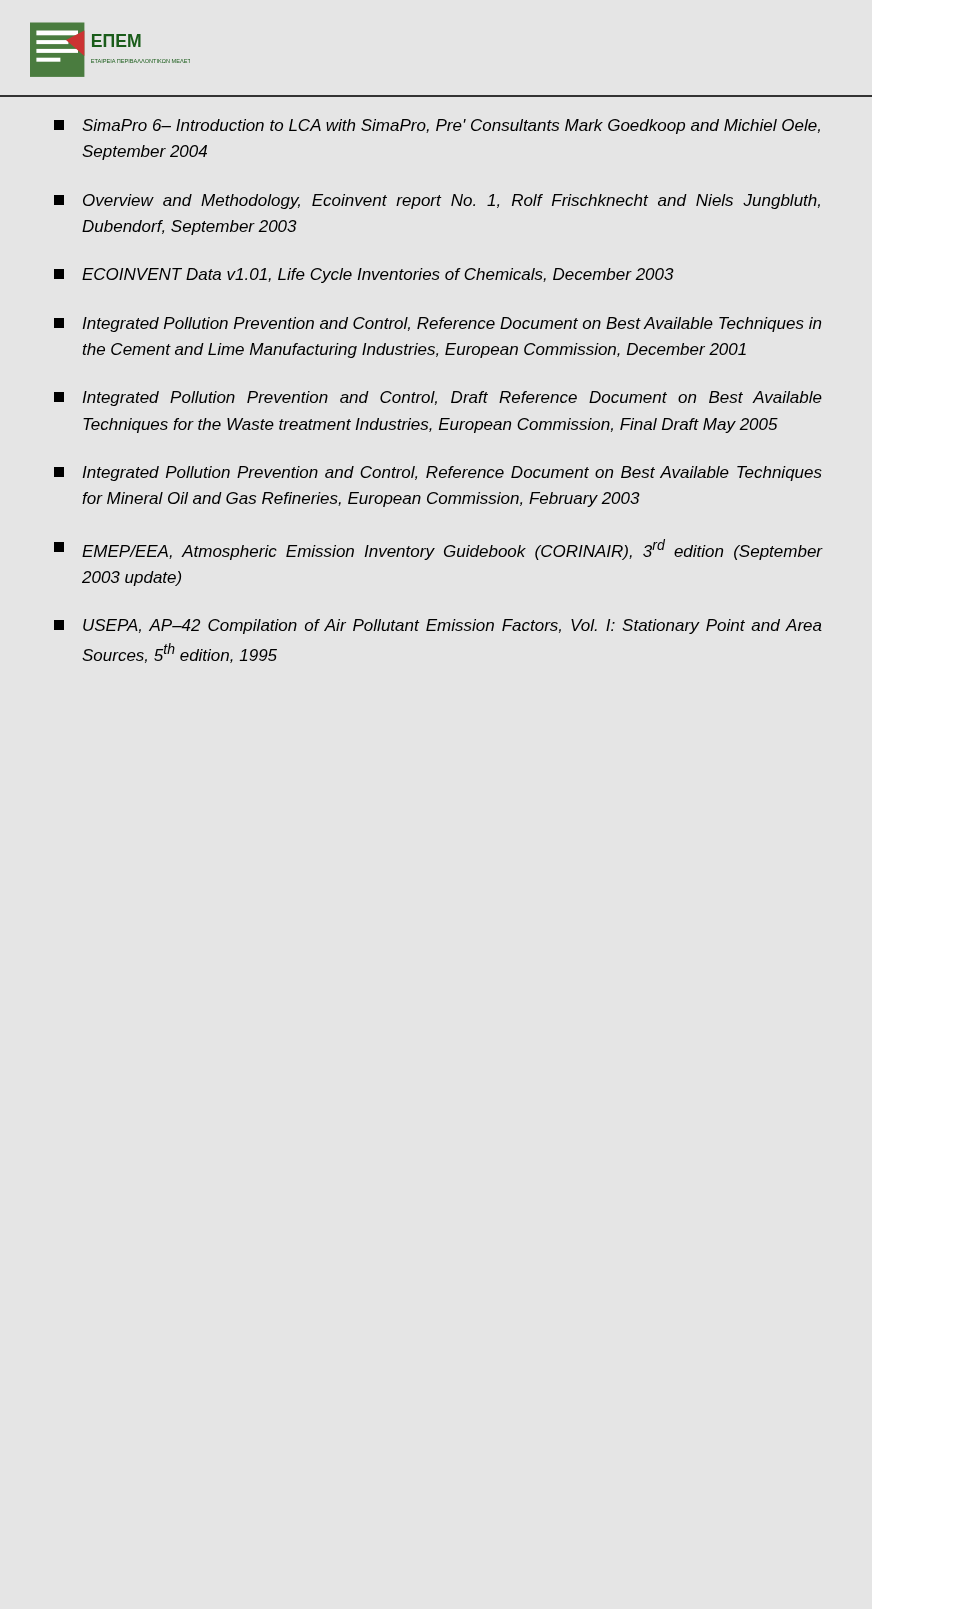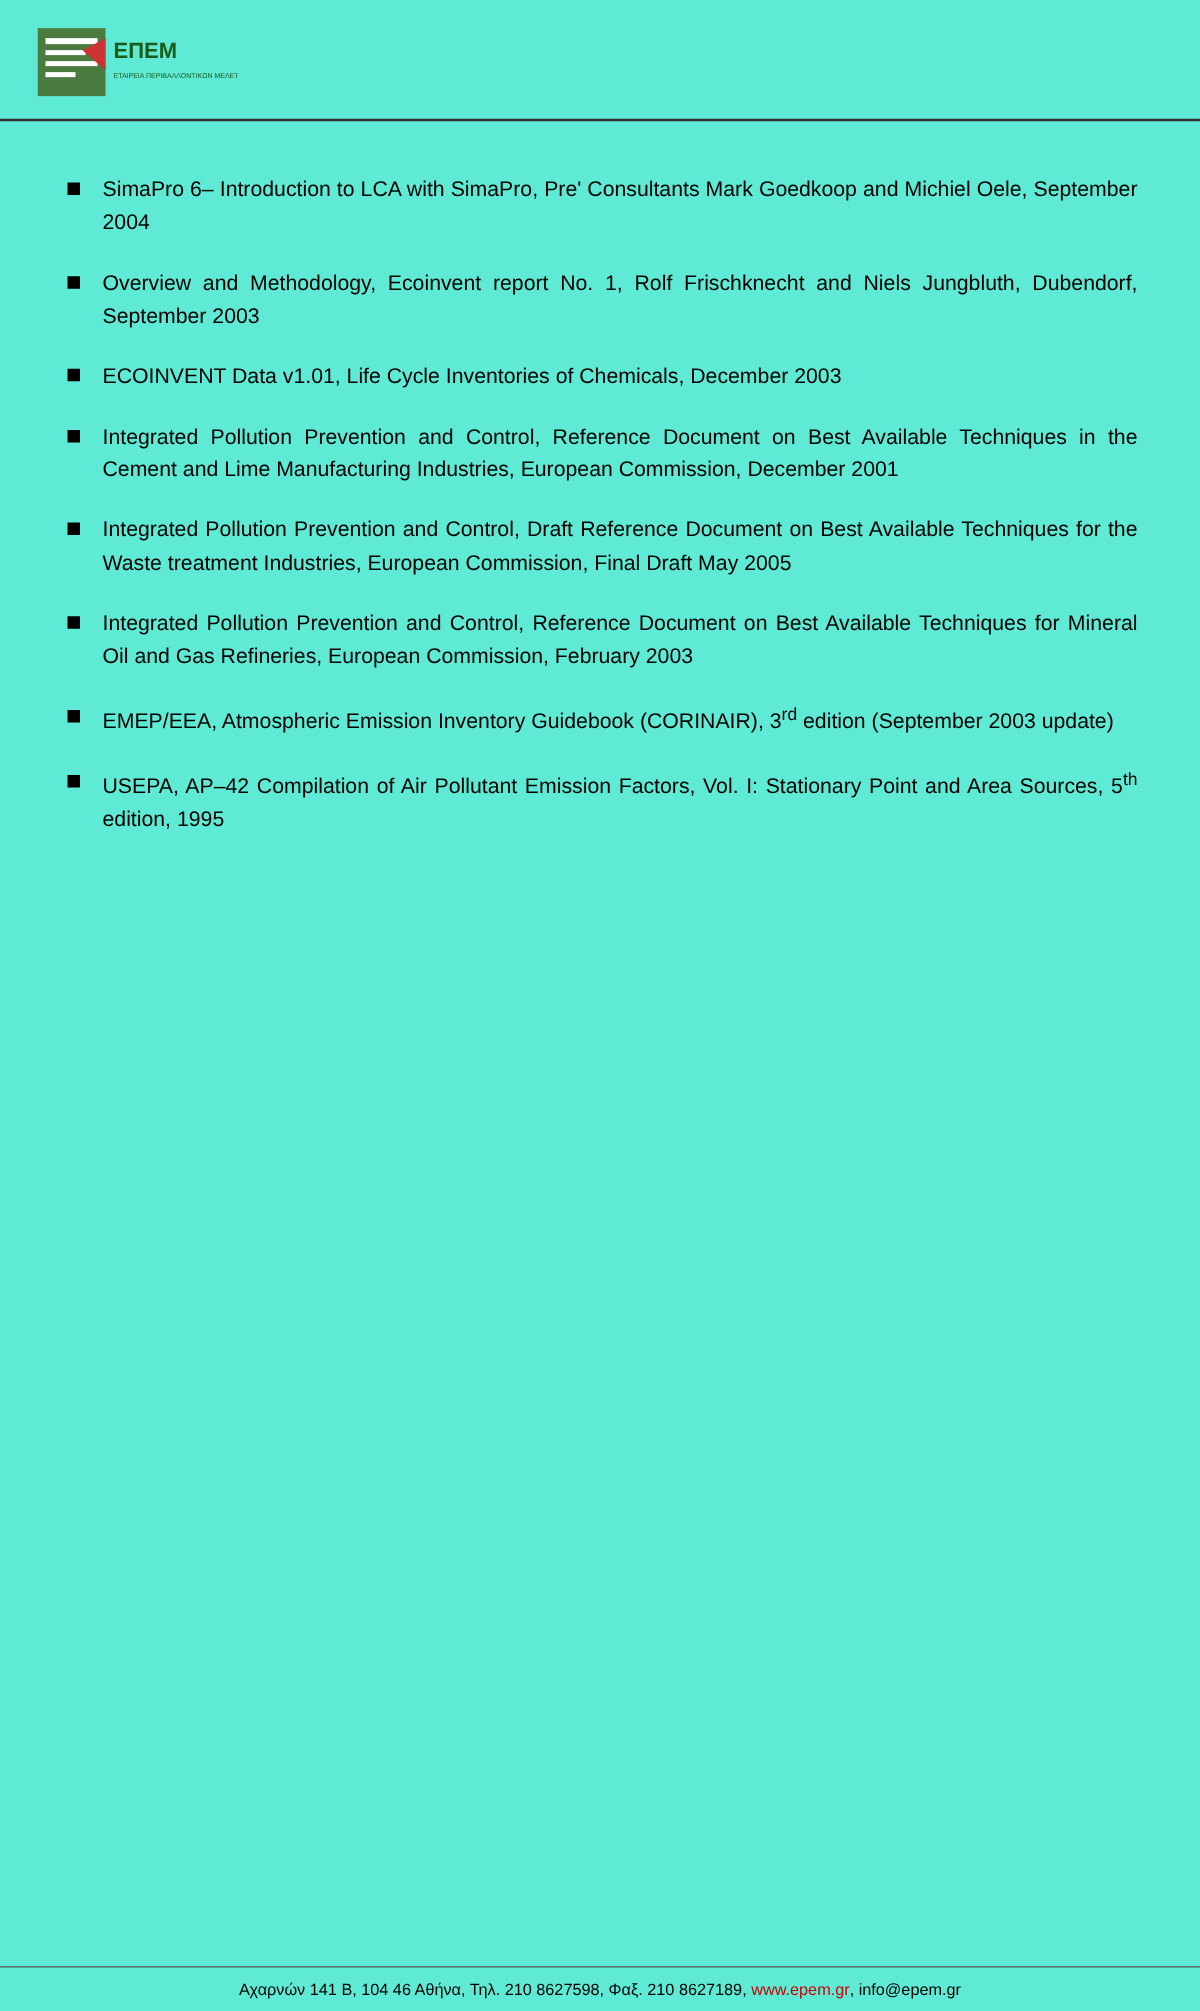--- a/index.html
+++ b/index.html
@@ -10,23 +10,23 @@
 
     body {
       width: 960px;
       min-height: 1609px;
       background: #ffffff;
       font-family: Arial, sans-serif;
       position: relative;
     }
 
     .page-container {
-      width: 960px;
+      width: 872px;
       min-height: 1609px;
-      background: #5eead4;
+      background: #e5e5e5;
       display: flex;
       flex-direction: column;
     }
 
     
     .header {
       padding: 18px 30px 12px 30px;
       border-bottom: 2px solid #333333;
       display: flex;
       align-items: center;
@@ -39,21 +39,22 @@
 
     
     .logo-svg {
       width: 160px;
       height: 65px;
     }
 
     
     .content {
       flex: 1;
-      padding: 42px 50px 30px 50px;
+      padding: 16px 50px 30px 50px;
+      font-style: italic;
     }
 
     .bullet-list {
       list-style: none;
       padding: 0;
       margin: 0;
     }
 
     .bullet-list li {
       display: flex;
@@ -208,20 +209,14 @@
           <span class="bullet-square"></span>
         </span>
         <span class="bullet-text">
           USEPA, AP–42 Compilation of Air Pollutant Emission Factors, Vol. I: Stationary Point and Area Sources, 5<sup>th</sup> edition, 1995
         </span>
       </li>
 
     </ul>
   </div>
 
-  <div class="footer">
-    <span>Αχαρνών 141 Β, 104 46 Αθήνα, Τηλ. 210 8627598, Φαξ. 210 8627189,</span>
-    &nbsp;
-    <a class="footer-link" href="#">www.epem.gr</a>
-    <span>, info@epem.gr</span>
-  </div>
 
 </div>
 
 </body></html>

